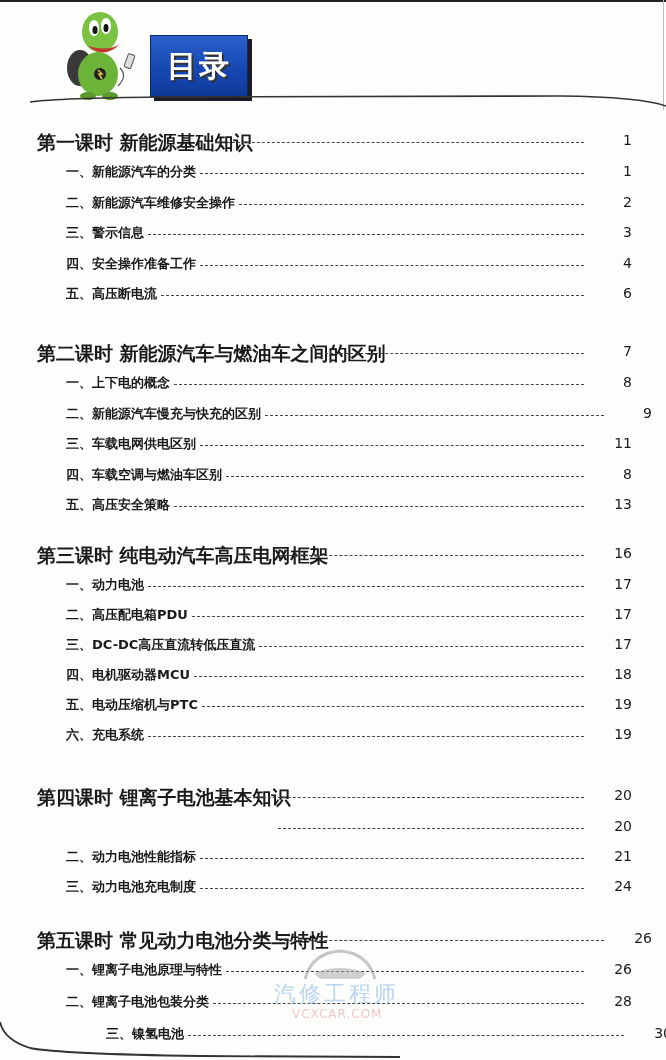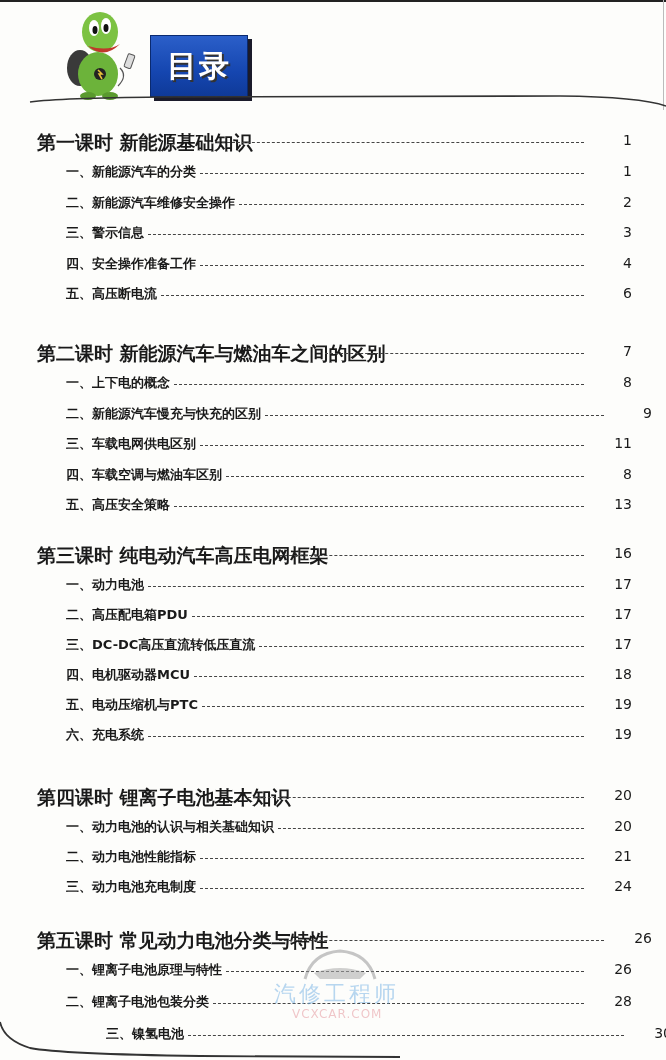--- a/index.html
+++ b/index.html
@@ -172,21 +172,20 @@
       <span class="label">六、充电系统</span>
       <span class="leader" style="left: 148px;"></span>
       <span class="page">19</span>
     </div>
     <div class="row chapter" style="top: 785px;">
       <span class="label">第四课时 锂离子电池基本知识</span>
       <span class="leader" style="left: 248px;"></span>
       <span class="page">20</span>
     </div>
     <div class="row section" style="top: 816px;">
-      <span class="label">一、动力电池的认识与相关基础知识</span>
       <span class="leader" style="left: 278px;"></span>
       <span class="page">20</span>
     </div>
     <div class="row section" style="top: 846px;">
       <span class="label">二、动力电池性能指标</span>
       <span class="leader" style="left: 200px;"></span>
       <span class="page">21</span>
     </div>
     <div class="row section" style="top: 876px;">
       <span class="label">三、动力电池充电制度</span>

